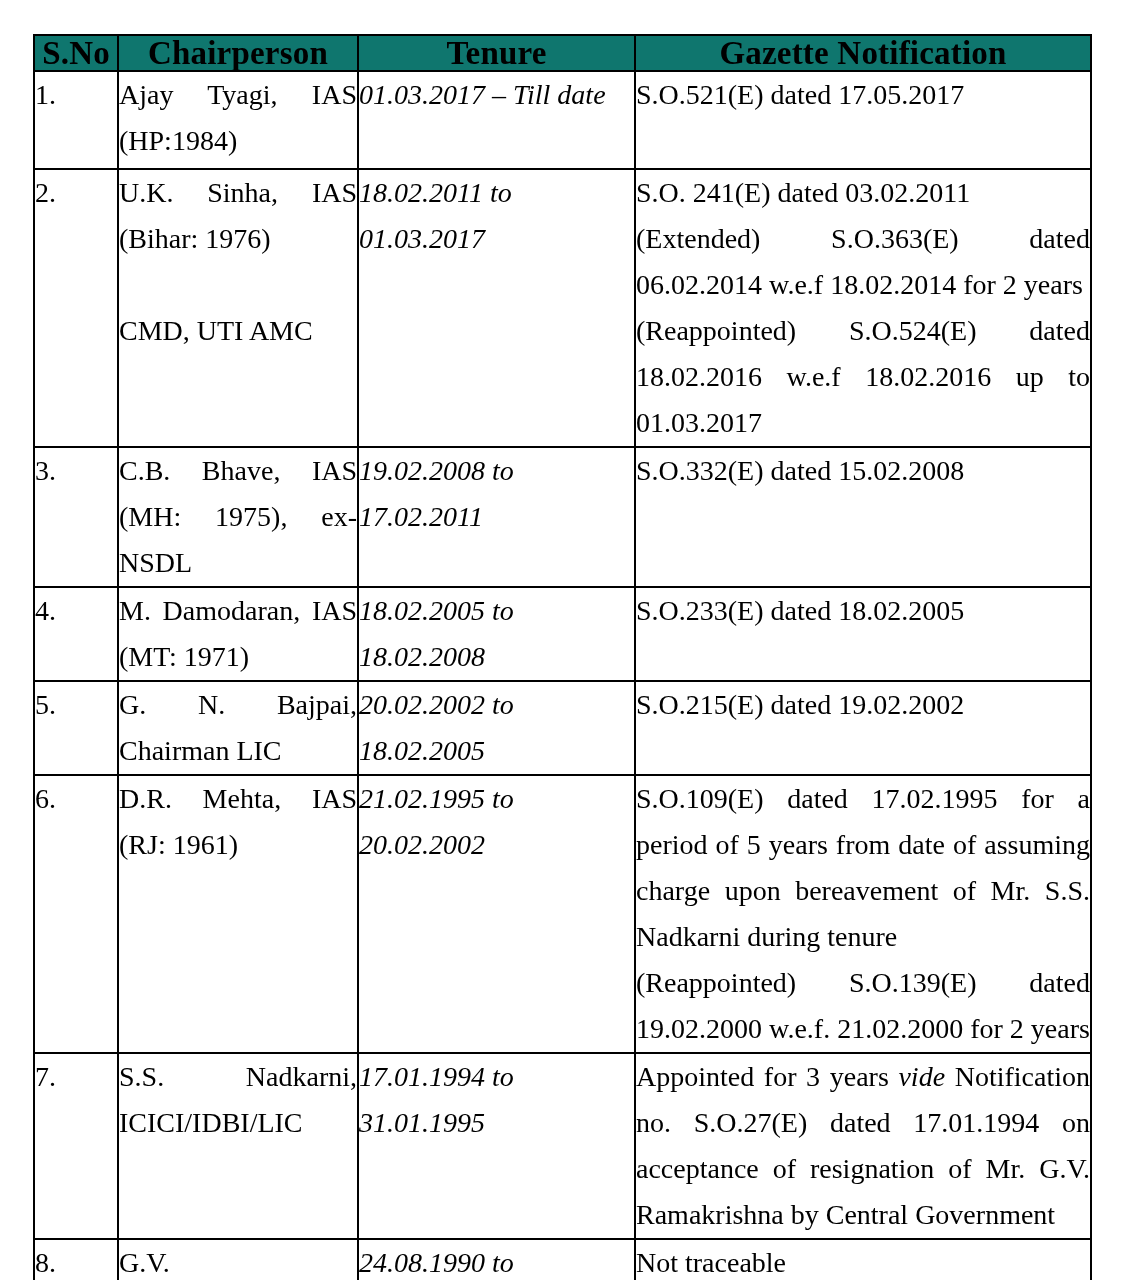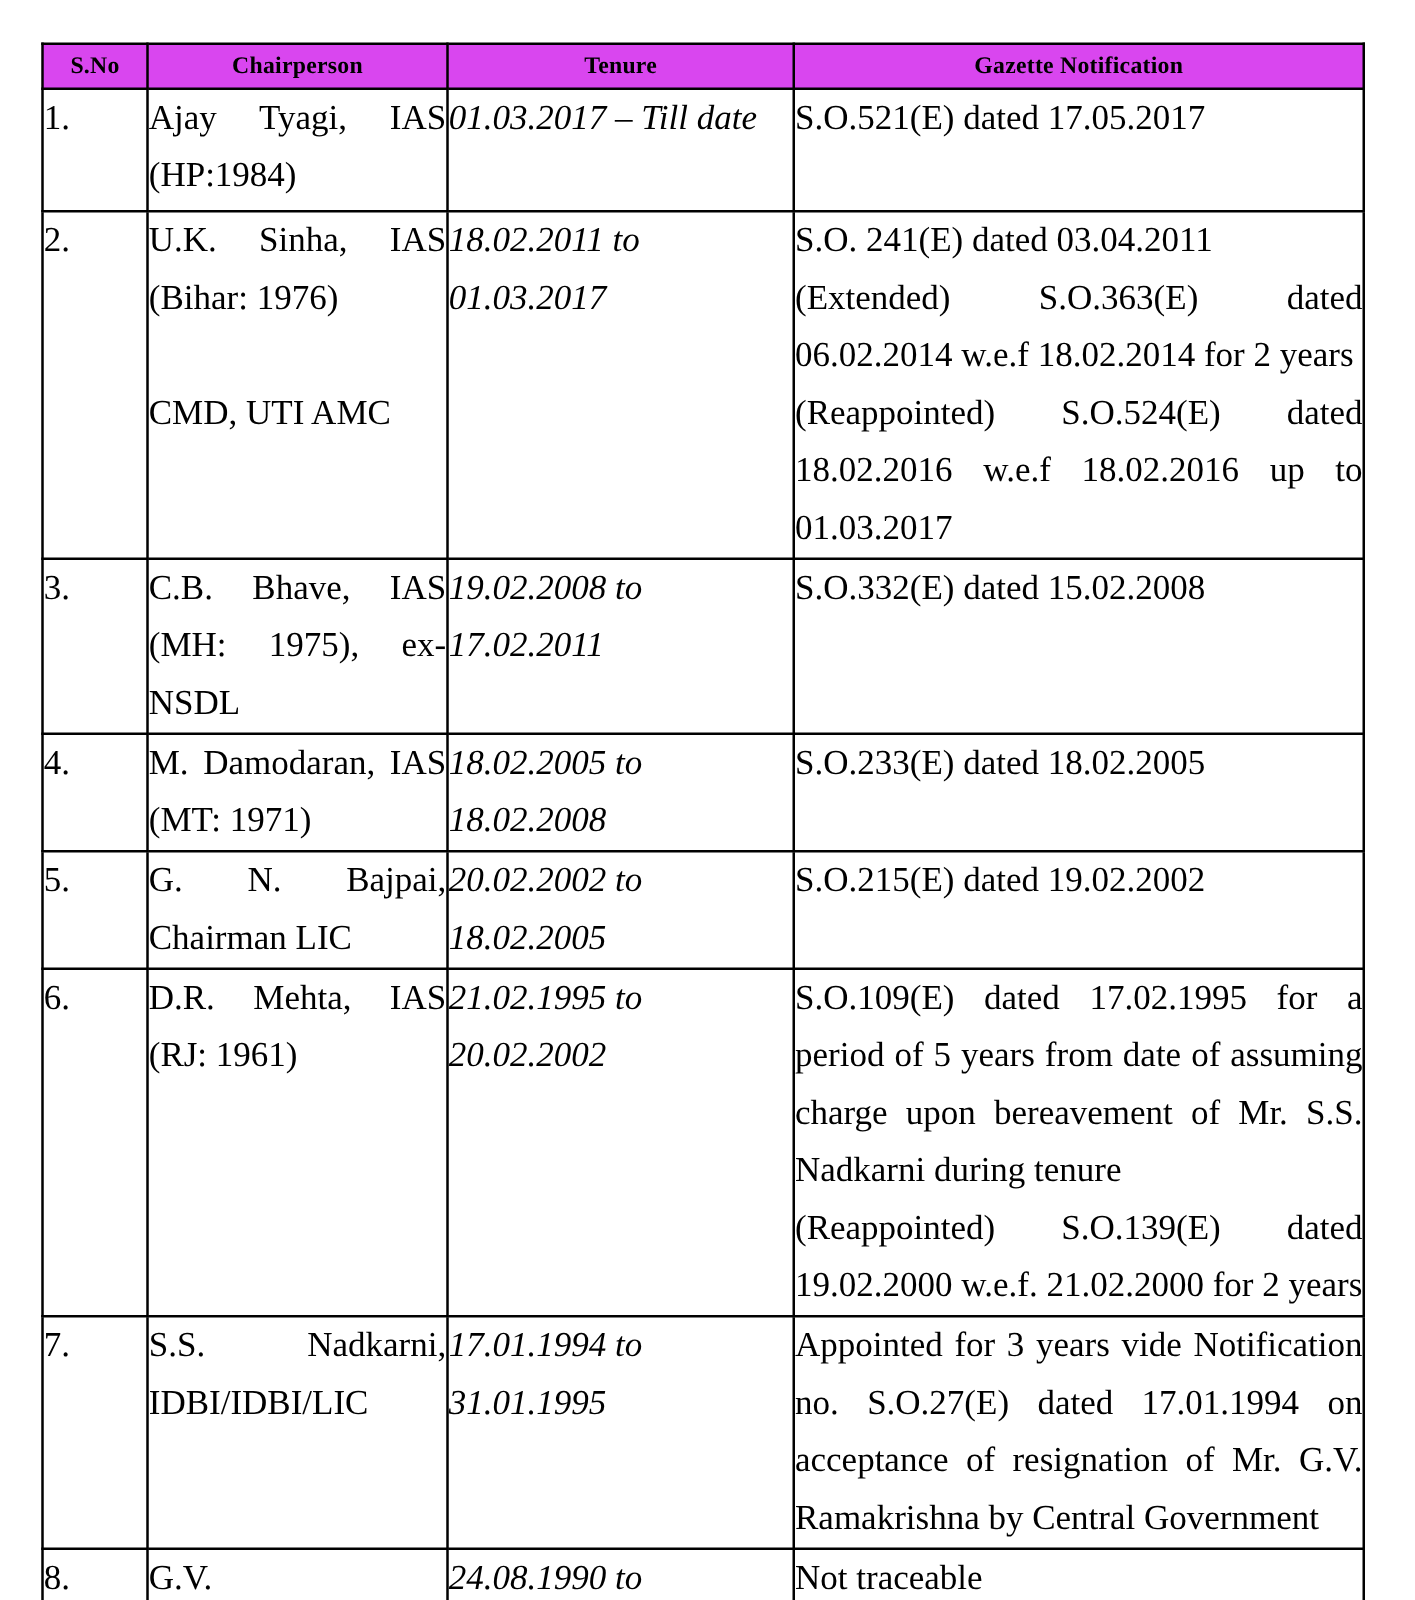--- a/index.html
+++ b/index.html
@@ -43,23 +43,23 @@
 
   table.sebi-table th,
   table.sebi-table td {
     border: 2px solid #000;
     vertical-align: top;
     padding: 0;
   }
 
   
   thead th {
-    background: #d946ef;
+    background: #0f766e;
     font-weight: bold;
-    font-size: 19px;
+    font-size: 33px;
     line-height: 34px;
     text-align: center;
     padding: 14px 6px 16px 6px;
     letter-spacing: 0.2px;
   }
   thead th.th-sno { padding-left: 2px; padding-right: 2px; }
 
   
   tbody td {
     font-size: 28px;
@@ -89,21 +89,21 @@
   
   p.force-justify {
     text-align: justify;
     text-align-last: justify;
   }
 
   p.blank-line {
     height: 46px;
   }
 
-  .it { }
+  .it { font-style: italic; }
 
   
   tr.r1 td { height: 96px; }
   tr.r2 td { height: 232px; }
   tr.r3 td { height: 138px; }
   tr.r4 td { height: 92px; }
   tr.r5 td { height: 92px; }
   tr.r6 td { height: 232px; }
   tr.r7 td { height: 184px; }
   tr.r8 td { height: 138px; }
@@ -150,21 +150,21 @@
           <td class="chair">
             <p>U.K. Sinha, IAS (Bihar: 1976)</p>
             <p class="blank-line">&nbsp;</p>
             <p>CMD, UTI AMC</p>
           </td>
           <td class="tenure">
             <p class="force-justify">18.02.2011 to</p>
             <p>01.03.2017</p>
           </td>
           <td class="gazette">
-            <p>S.O. 241(E) dated 03.04.2011</p>
+            <p>S.O. 241(E) dated 03.02.2011</p>
             <p>(Extended) S.O.363(E) dated 06.02.2014 w.e.f 18.02.2014 for 2 years</p>
             <p>(Reappointed) S.O.524(E) dated 18.02.2016 w.e.f 18.02.2016 up to 01.03.2017</p>
           </td>
         </tr>
 
         <tr class="r3">
           <td class="sno">3.</td>
           <td class="chair">
             <p>C.B. Bhave, IAS (MH: 1975), ex-NSDL</p>
           </td>
@@ -216,21 +216,21 @@
           </td>
           <td class="gazette">
             <p>S.O.109(E) dated 17.02.1995 for a period of 5 years from date of assuming charge upon bereavement of Mr. S.S. Nadkarni during tenure</p>
             <p>(Reappointed) S.O.139(E) dated 19.02.2000 w.e.f. 21.02.2000 for 2 years</p>
           </td>
         </tr>
 
         <tr class="r7">
           <td class="sno">7.</td>
           <td class="chair">
-            <p>S.S. Nadkarni, IDBI/IDBI/LIC</p>
+            <p>S.S. Nadkarni, ICICI/IDBI/LIC</p>
           </td>
           <td class="tenure">
             <p class="force-justify">17.01.1994 to</p>
             <p>31.01.1995</p>
           </td>
           <td class="gazette">
             <p><span>Appointed for 3 years </span><span class="it">vide</span><span> Notification no. S.O.27(E) dated 17.01.1994 on acceptance of resignation of Mr. G.V. Ramakrishna by Central Government</span></p>
           </td>
         </tr>
 

